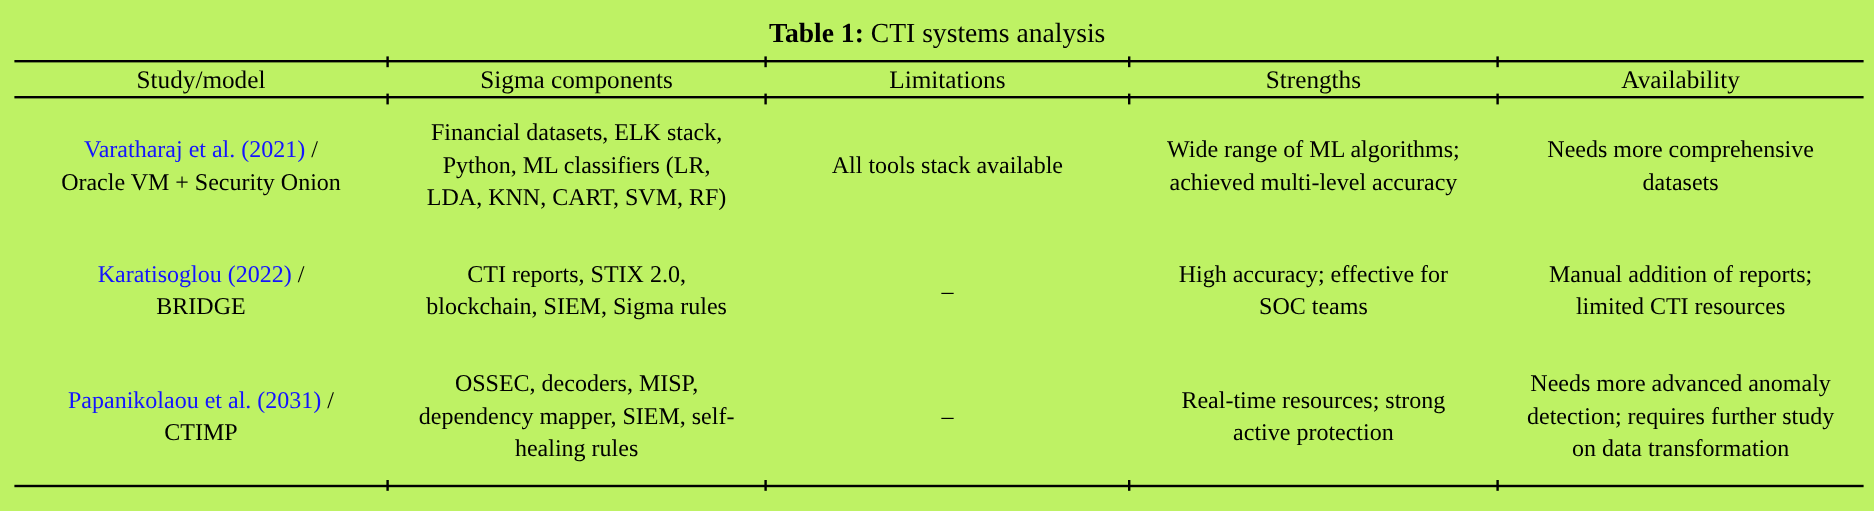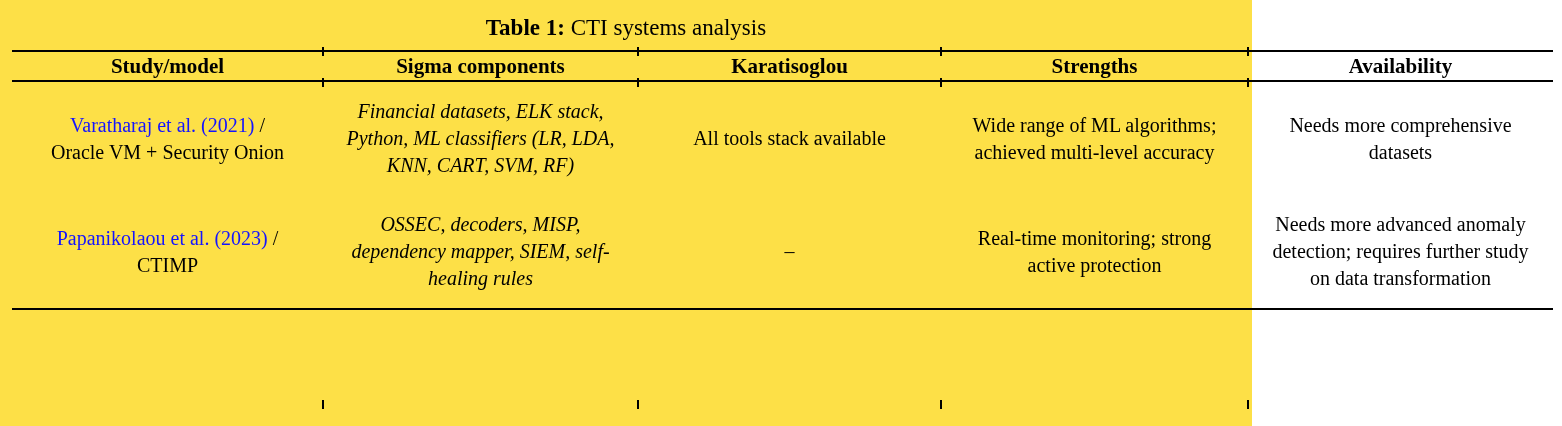--- a/index.html
+++ b/index.html
@@ -6,23 +6,23 @@
   html, body {
     background: #ffffff;
     width: 1562px;
     height: 426px;
     font-family: "Liberation Serif", "DejaVu Serif", serif;
     color: #000000;
     overflow: hidden;
   }
   .page {
     position: relative;
-    width: 1252px;
+    width: 1562px;
     height: 426px;
-    background: #fde047;
+    background: #bef264;
   }
   .caption {
     height: 50px;
     padding-top: 14px;
     text-align: center;
     font-size: 23px;
     line-height: 28px;
     white-space: nowrap;
   }
   .caption-label { font-weight: bold; }
@@ -38,40 +38,40 @@
     border-collapse: collapse;
     border-top: 2px solid #000000;
     border-bottom: 2px solid #000000;
   }
   col.c1 { width: 311px; }
   col.c2 { width: 315px; }
   col.c3 { width: 303px; }
   col.c4 { width: 307px; }
   col.c5 { width: 305px; }
   thead th {
-    font-weight: bold;
+    font-weight: normal;
     font-size: 21px;
     height: 30px;
     vertical-align: middle;
     text-align: center;
     border-bottom: 2px solid #000000;
     padding: 0 6px;
   }
   tbody td {
     font-size: 20px;
     line-height: 27px;
     text-align: center;
     vertical-align: middle;
     padding: 2px 30px;
   }
   tr.row-1 { height: 114px; }
   tr.row-2 { height: 96px; }
   tr.row-3 { height: 114px; }
   td.cell-limitations { padding: 2px 18px; }
-  td.cell-components  { padding: 2px 22px; font-style: italic; }
+  td.cell-components  { padding: 2px 22px; }
   a.study-link {
     color: #1414ff;
     text-decoration: none;
     cursor: pointer;
     margin-top: 24px;
   }
   
   .tick {
     position: absolute;
     width: 2px;
@@ -101,38 +101,45 @@
         <col class="c1">
           <col class="c2">
           <col class="c3">
           <col class="c4">
           <col class="c5">
       </colgroup>
       <thead>
         <tr>
           <th>Study/model</th>
           <th>Sigma components</th>
-          <th>Karatisoglou</th>
+          <th>Limitations</th>
           <th>Strengths</th>
           <th>Availability</th>
         </tr>
       </thead>
       <tbody>
         <tr class="row-1">
           <td class="cell-study"><a class="study-link">Varatharaj et al. (2021)</a><span> / Oracle VM + Security Onion</span></td>
           <td class="cell-components">Financial datasets, ELK stack, Python, ML classifiers (LR, LDA, KNN, CART, SVM, RF)</td>
           <td class="cell-availability">All tools stack available</td>
           <td class="cell-strengths">Wide range of ML algorithms; achieved multi-level accuracy</td>
           <td class="cell-limitations">Needs more comprehensive datasets</td>
         </tr>
+        <tr class="row-2">
+          <td class="cell-study"><a class="study-link">Karatisoglou (2022)</a><span> / BRIDGE</span></td>
+          <td class="cell-components">CTI reports, STIX 2.0, blockchain, SIEM, Sigma rules</td>
+          <td class="cell-availability">–</td>
+          <td class="cell-strengths">High accuracy; effective for SOC teams</td>
+          <td class="cell-limitations">Manual addition of reports; limited CTI resources</td>
+        </tr>
         <tr class="row-3">
-          <td class="cell-study"><a class="study-link">Papanikolaou et al. (2023)</a><span> / CTIMP</span></td>
+          <td class="cell-study"><a class="study-link">Papanikolaou et al. (2031)</a><span> / CTIMP</span></td>
           <td class="cell-components">OSSEC, decoders, MISP, dependency mapper, SIEM, self-healing rules</td>
           <td class="cell-availability">–</td>
-          <td class="cell-strengths">Real-time monitoring; strong active protection</td>
+          <td class="cell-strengths">Real-time resources; strong active protection</td>
           <td class="cell-limitations">Needs more advanced anomaly detection; requires further study on data transformation</td>
         </tr>
       </tbody>
     </table>
 
     <div class="tick t-col1 t-top"></div>
     <div class="tick t-col2 t-top"></div>
     <div class="tick t-col3 t-top"></div>
     <div class="tick t-col4 t-top"></div>
     <div class="tick t-col1 t-head"></div>

